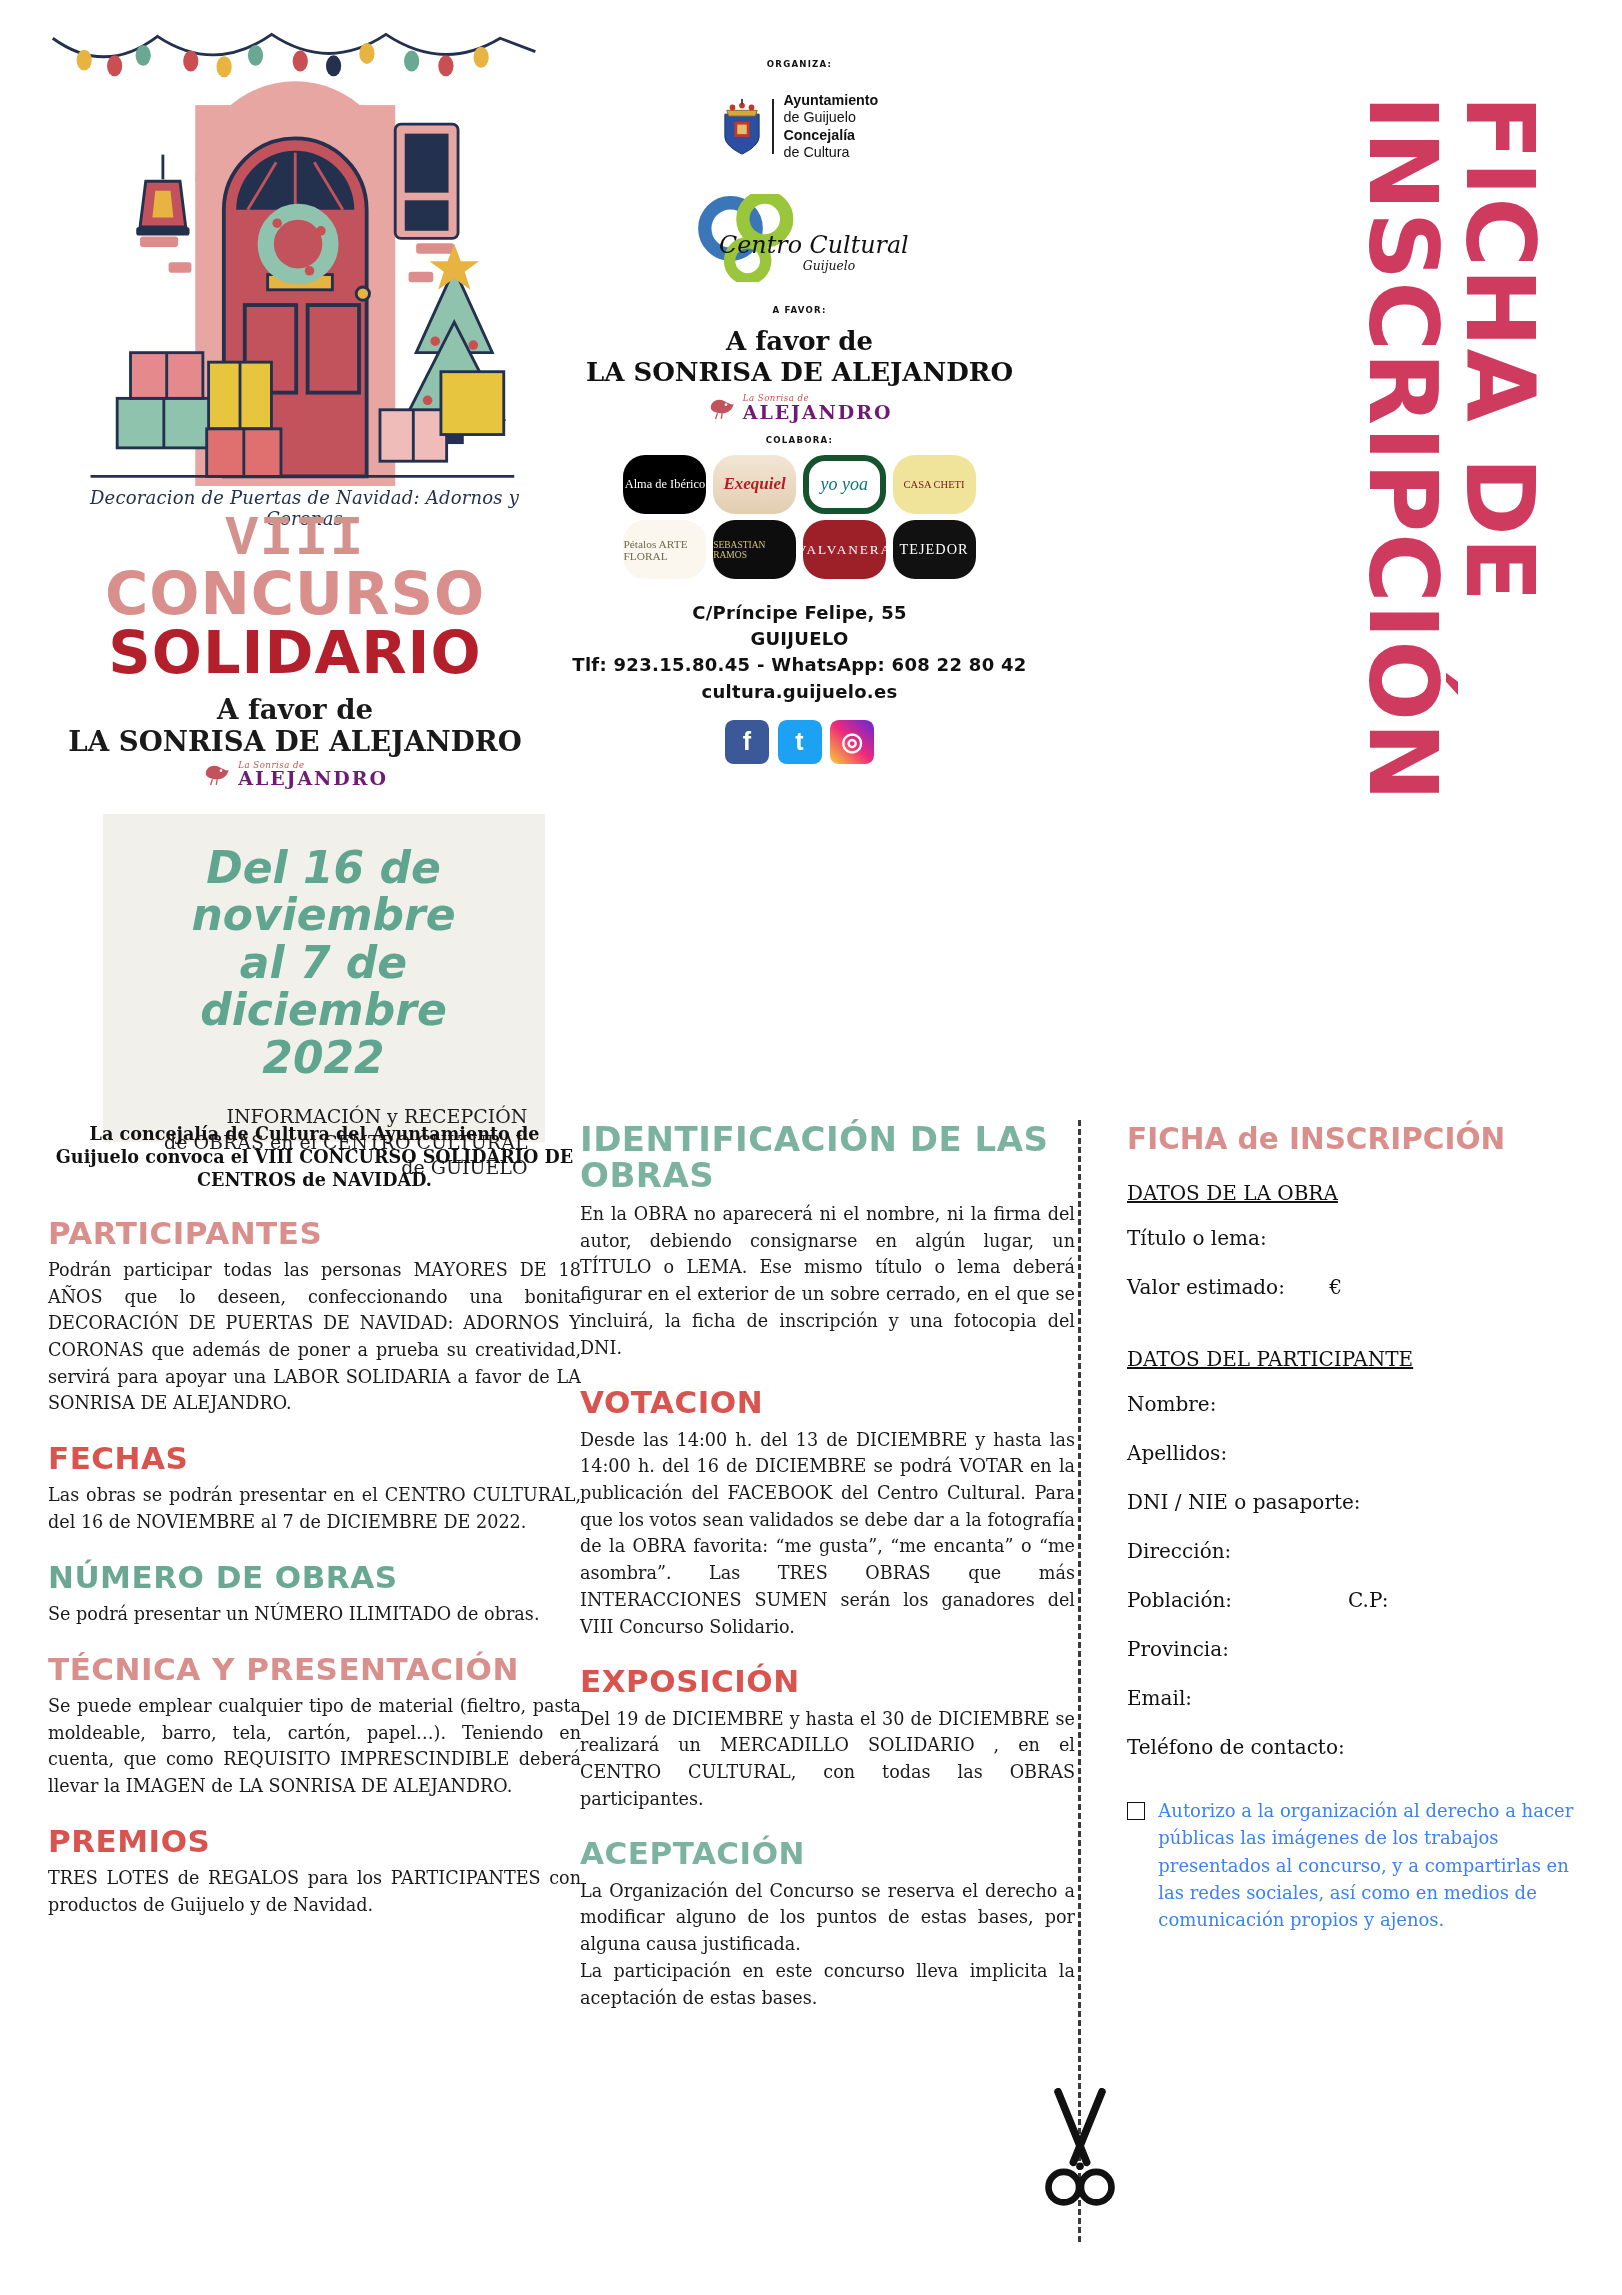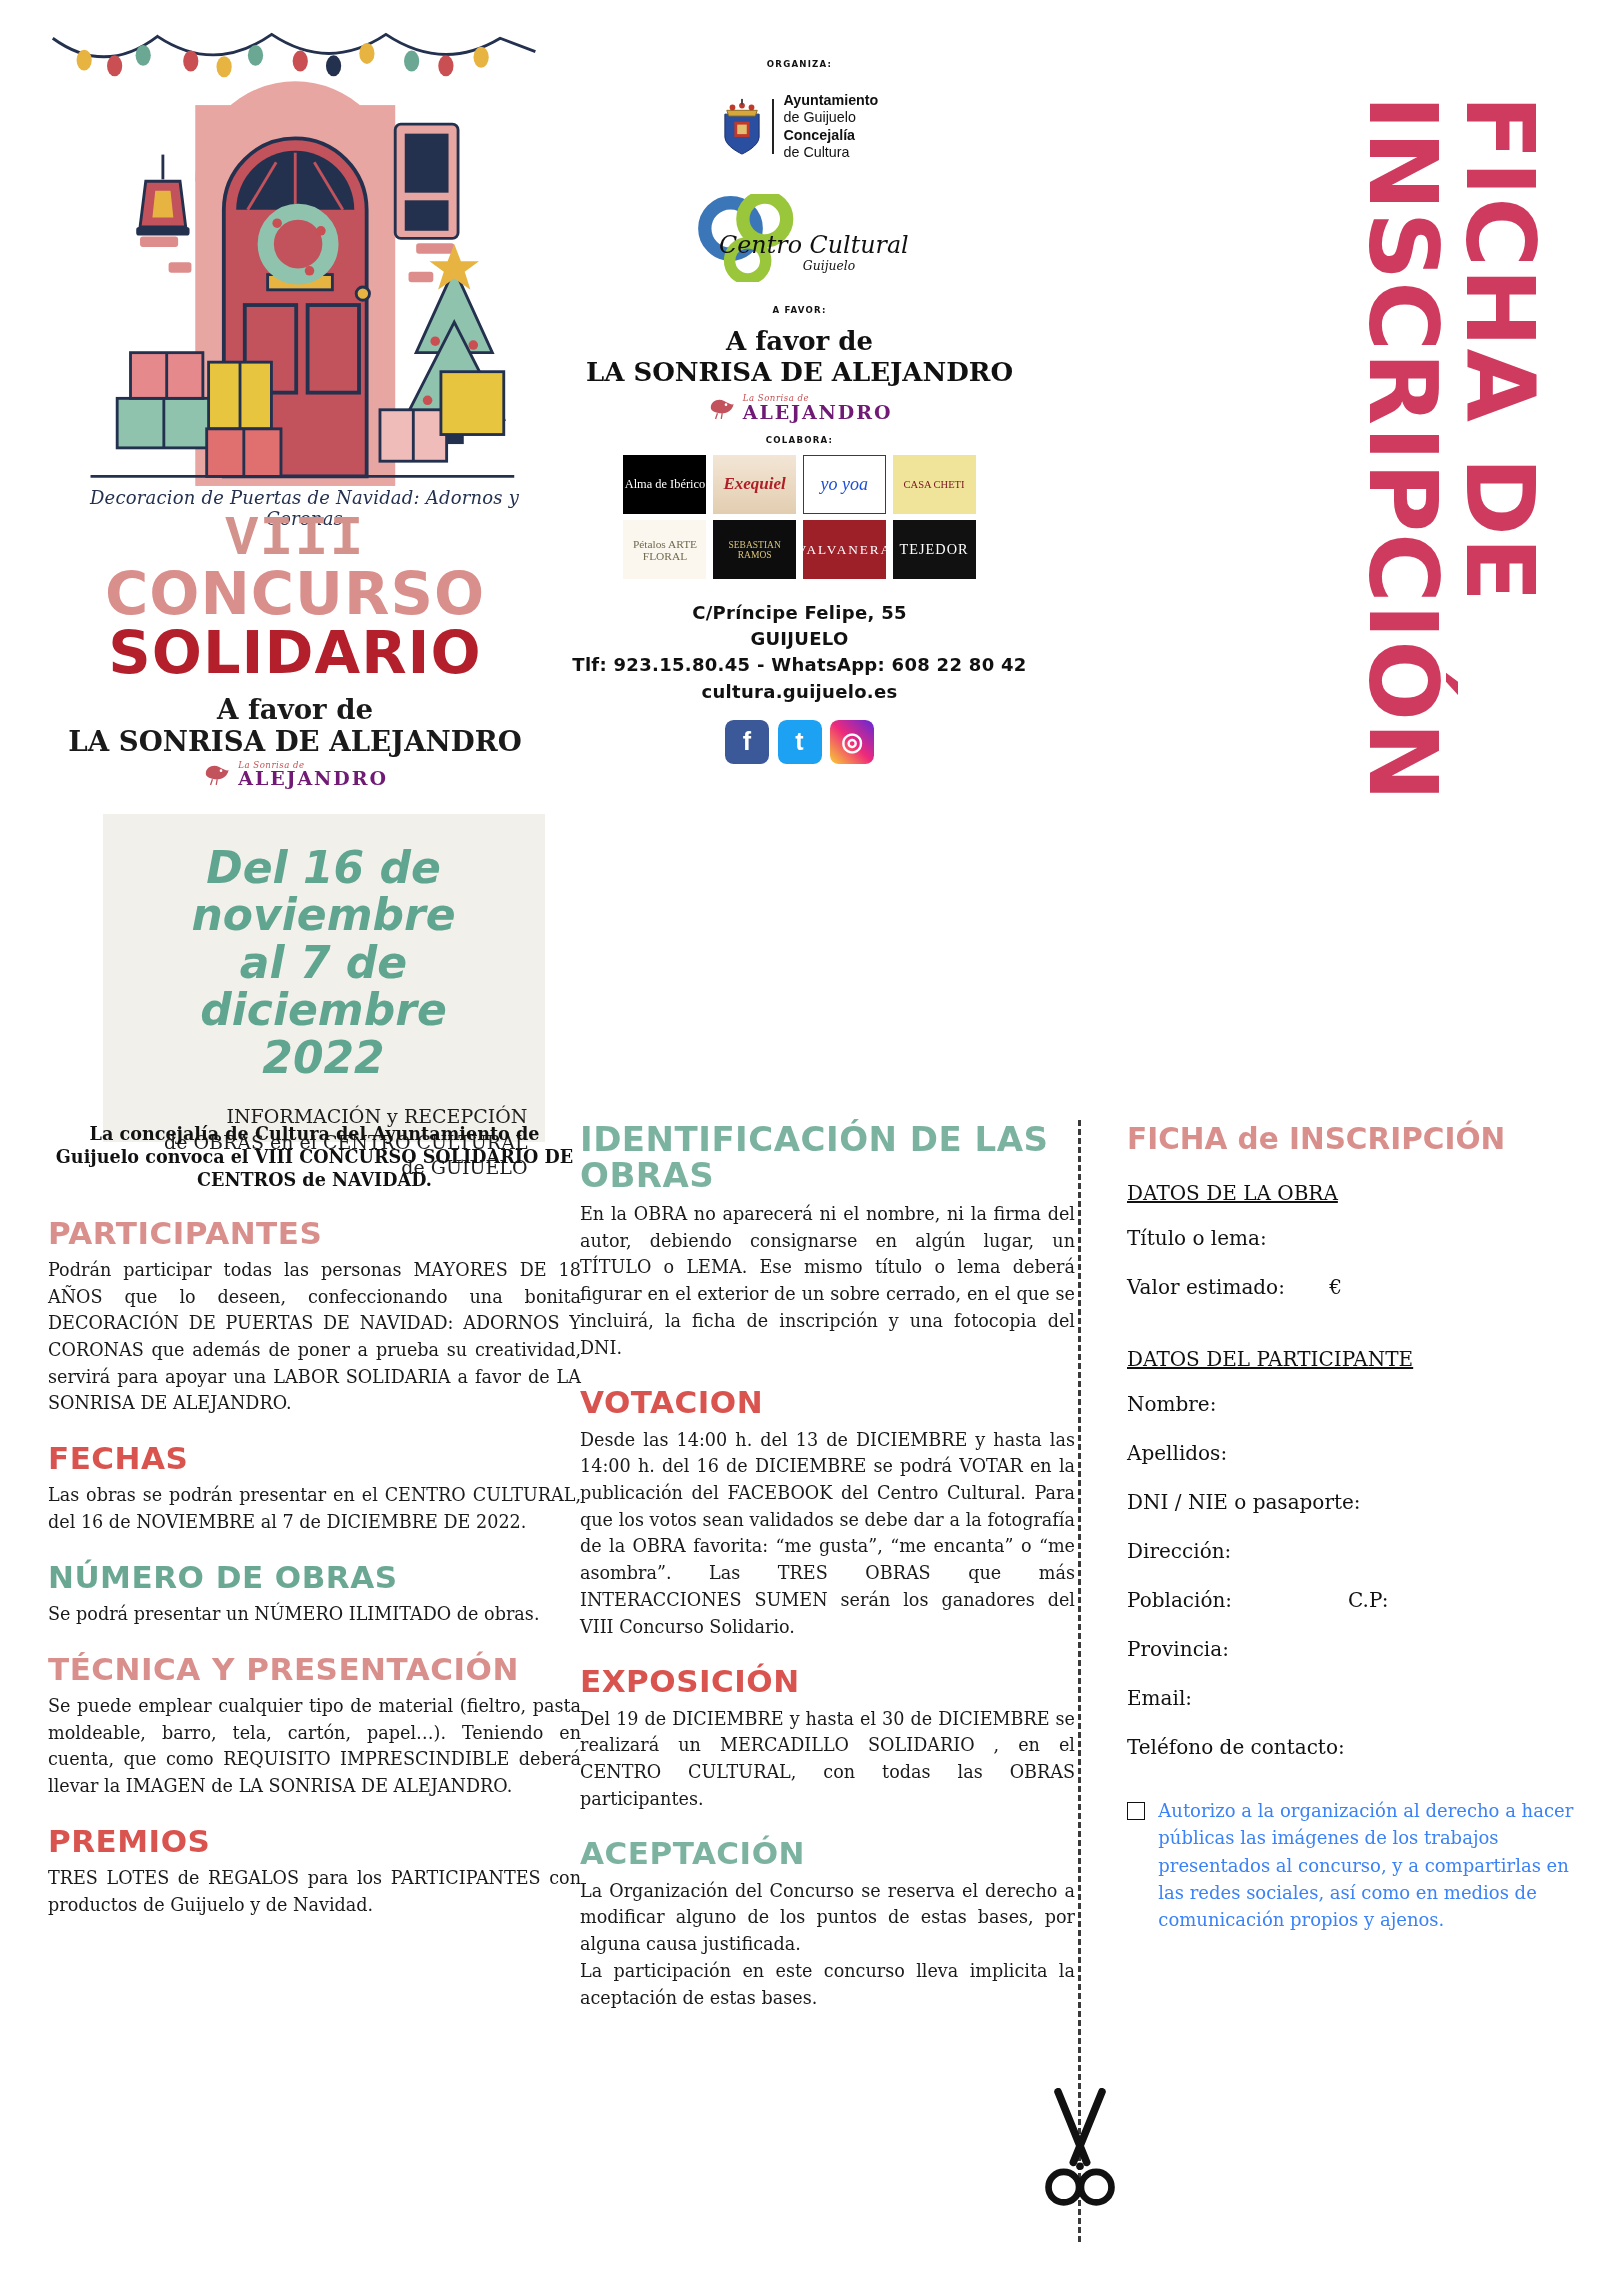--- a/index.html
+++ b/index.html
@@ -103,26 +103,26 @@
   }
   .afavor-big2 {
     font-family:"DejaVu Serif", serif; font-weight:bold; font-size:26px;
     color:#111; text-align:center; line-height:1.2;
   }
 
   .sponsors { margin-top:9.5px; }
   .sp-row { display:flex; justify-content:center; gap:6.7px; margin-bottom:6.7px; }
   .sp {
     width:83px; height:59px; display:flex; align-items:center; justify-content:center;
-    font-family:"Liberation Serif", serif; font-size:10.5px; text-align:center;
-    overflow:hidden; position:relative;
+    font-family:"Liberation Serif", serif; font-size:10.5px; text-align:left;
+    overflow:hidden; position:relative;border-radius:22px;
   }
   .sp-alma { background:#000; color:#fff; font-size:12.4px; }
   .sp-exe  { background:linear-gradient(#f3e6d6,#e2cdb0); color:#b01f25; font-style:italic; font-size:17px; font-weight:bold; }
-  .sp-yoyoa{ background:#fff; border:1px solid #14532d; color:#1d4ed8; font-size:18px; font-style:italic; }
+  .sp-yoyoa{ background:#fff; border:6px solid #14532d; color:#0f766e; font-size:18px; font-style:italic; }
   .sp-cheti{ background:#efe49a; color:#7a1420; }
   .sp-petalos{ background:#fbf7ef; color:#6f6a4e; font-size:11.4px; }
   .sp-ramos { background:#0d0d0d; color:#d9c47a; font-size:9.5px; }
   .sp-valv  { background:#9d1f28; color:#fff; font-size:13.3px; letter-spacing:1.9px; }
   .sp-tejedor{ background:#111; color:#fff; font-size:14.3px; letter-spacing:1px; }
 
   .contact {
     margin-top:21px; text-align:center;
     font-family:"DejaVu Sans", sans-serif; font-weight:bold;
     font-size:18px; color:#111; line-height:1.45; letter-spacing:0.3px;

